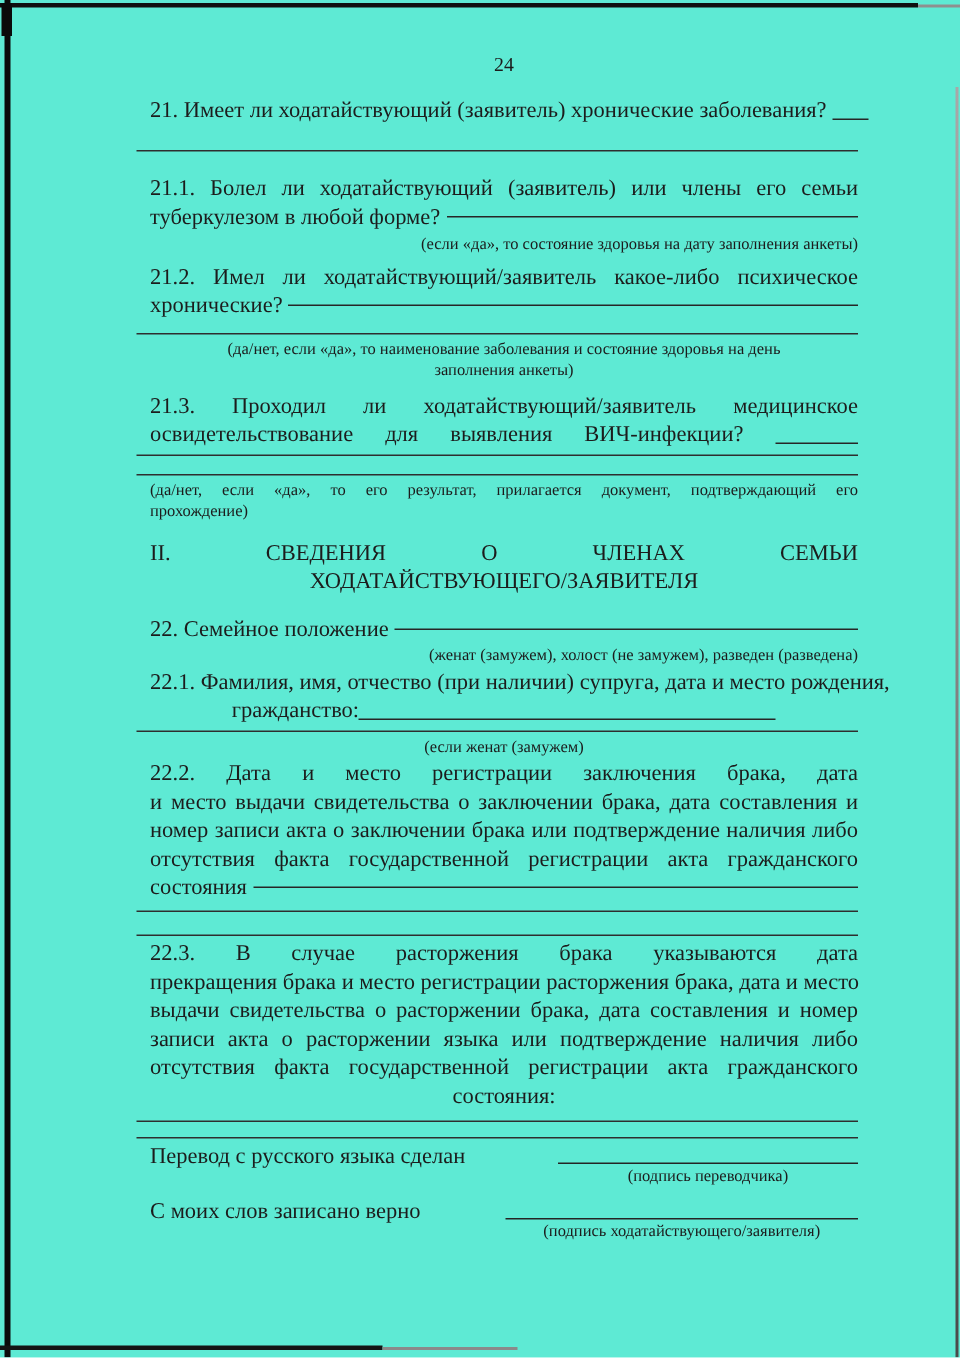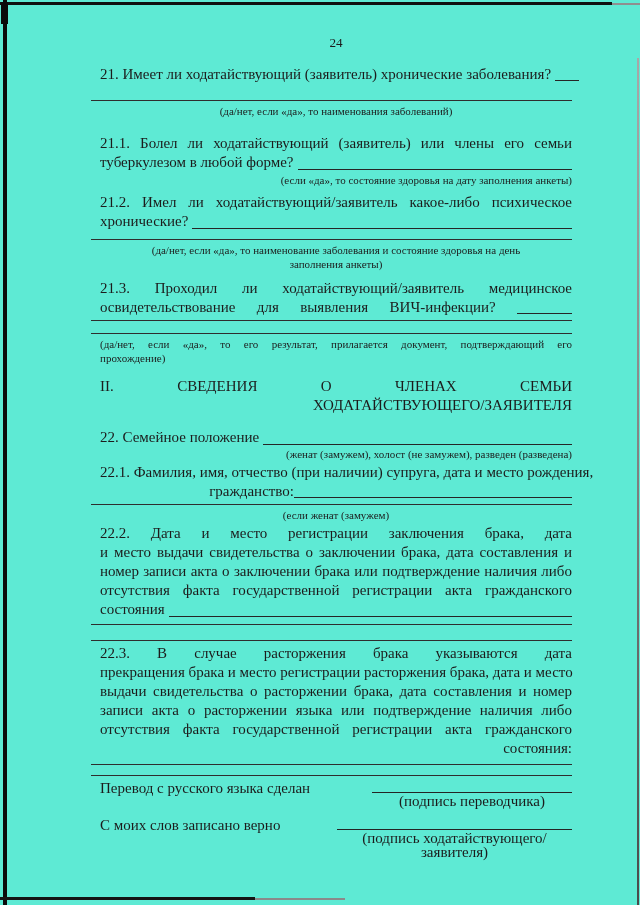--- a/index.html
+++ b/index.html
@@ -4,37 +4,37 @@
 <style>
   html,body{margin:0;padding:0;background:#ffffff;}
   .page{
     position:relative;width:640px;height:905px;background:#5eead4;overflow:hidden;
     font-family:"Liberation Serif","DejaVu Serif",serif;color:#1c1c1c;
   }
   .content{position:absolute;top:0;left:0;width:640px;padding:34px 68px 0 100px;box-sizing:border-box;}
   .pagenum{text-align:center;font-size:13.2px;line-height:18px;margin-bottom:13px;}
   .line{font-size:15px;line-height:19px;}
   .j{text-align:justify;text-align-last:justify;white-space:nowrap;}
-  .plain{text-align:right;}
-  .f{display:flex;}
+  .plain{text-align:center;}
+  .f{display:flex;align-items:center;}
   .f .t{white-space:nowrap;}
   .blankfill{flex:1 1 auto;border-bottom:1.4px solid #262626;margin:0 0 2.5px 4px;}
   .iblank{display:inline-block;border-bottom:1.4px solid #262626;position:relative;top:2px;}
   .w24{width:24px;}
   .w55{width:55px;}
   .w278{width:278px;}
   .rule{border-bottom:1.5px solid #2e2e2e;margin-left:-9px;height:0;}
   .cap{font-size:11px;line-height:14px;}
   .c{text-align:center;}
   .r{text-align:right;}
   .cj{text-align:justify;text-align-last:justify;white-space:nowrap;}
   .sigrow{display:flex;justify-content:space-between;align-items:flex-start;}
   .sigcol{flex:0 0 auto;}
   .sigline{border-bottom:1.3px solid #242424;height:13px;}
-  .sigcap{font-size:15px;line-height:14px;text-align:center;margin-top:1px;}
+  .sigcap{font-size:11px;line-height:14px;text-align:center;margin-top:1px;}
   
   .art{position:absolute;pointer-events:none;}
   .art-top{top:2px;left:0;width:612px;height:3px;background:#101010;}
   .art-top-r{top:3px;left:612px;width:28px;height:2px;background:#8f8f8f;}
   .art-left{top:0;left:3px;width:3.5px;height:905px;background:#0b0b0b;}
   .art-left-nub{top:2px;left:1px;width:7px;height:22px;background:#0b0b0b;}
   .art-right{top:58px;right:1px;width:2px;height:847px;background:linear-gradient(#a8a8a8,#8a8a8a 40%,#4a4a4a);}
   .art-bot1{left:0;top:897px;width:255px;height:3px;background:#141414;}
   .art-bot2{left:255px;top:898px;width:90px;height:2px;background:#8a8a8a;}
 </style>
@@ -50,21 +50,20 @@
   <div class="art art-right"></div>
   <div class="art art-bot1"></div>
   <div class="art art-bot2"></div>
 
   <div class="content">
 
     <div class="pagenum">24</div>
 
     <div class="line j"><span class="t">21. Имеет ли ходатайствующий (заявитель) хронические заболевания?</span> <span class="iblank w24"></span></div>
     <div class="rule" style="margin-top:16px"></div>
-    <div class="cap c" style="margin-top:3px">(да/нет, если «да», то наименования заболеваний)</div>
 
     <div style="margin-top:16px">
       <div class="line j">21.1. Болел ли ходатайствующий (заявитель) или члены его семьи</div>
       <div class="line f">
           <span class="t">туберкулезом в любой форме?</span>
           <span class="blankfill"></span>
         </div>
     </div>
     <div class="cap r" style="margin-top:1px">(если «да», то состояние здоровья на дату заполнения анкеты)</div>
 

